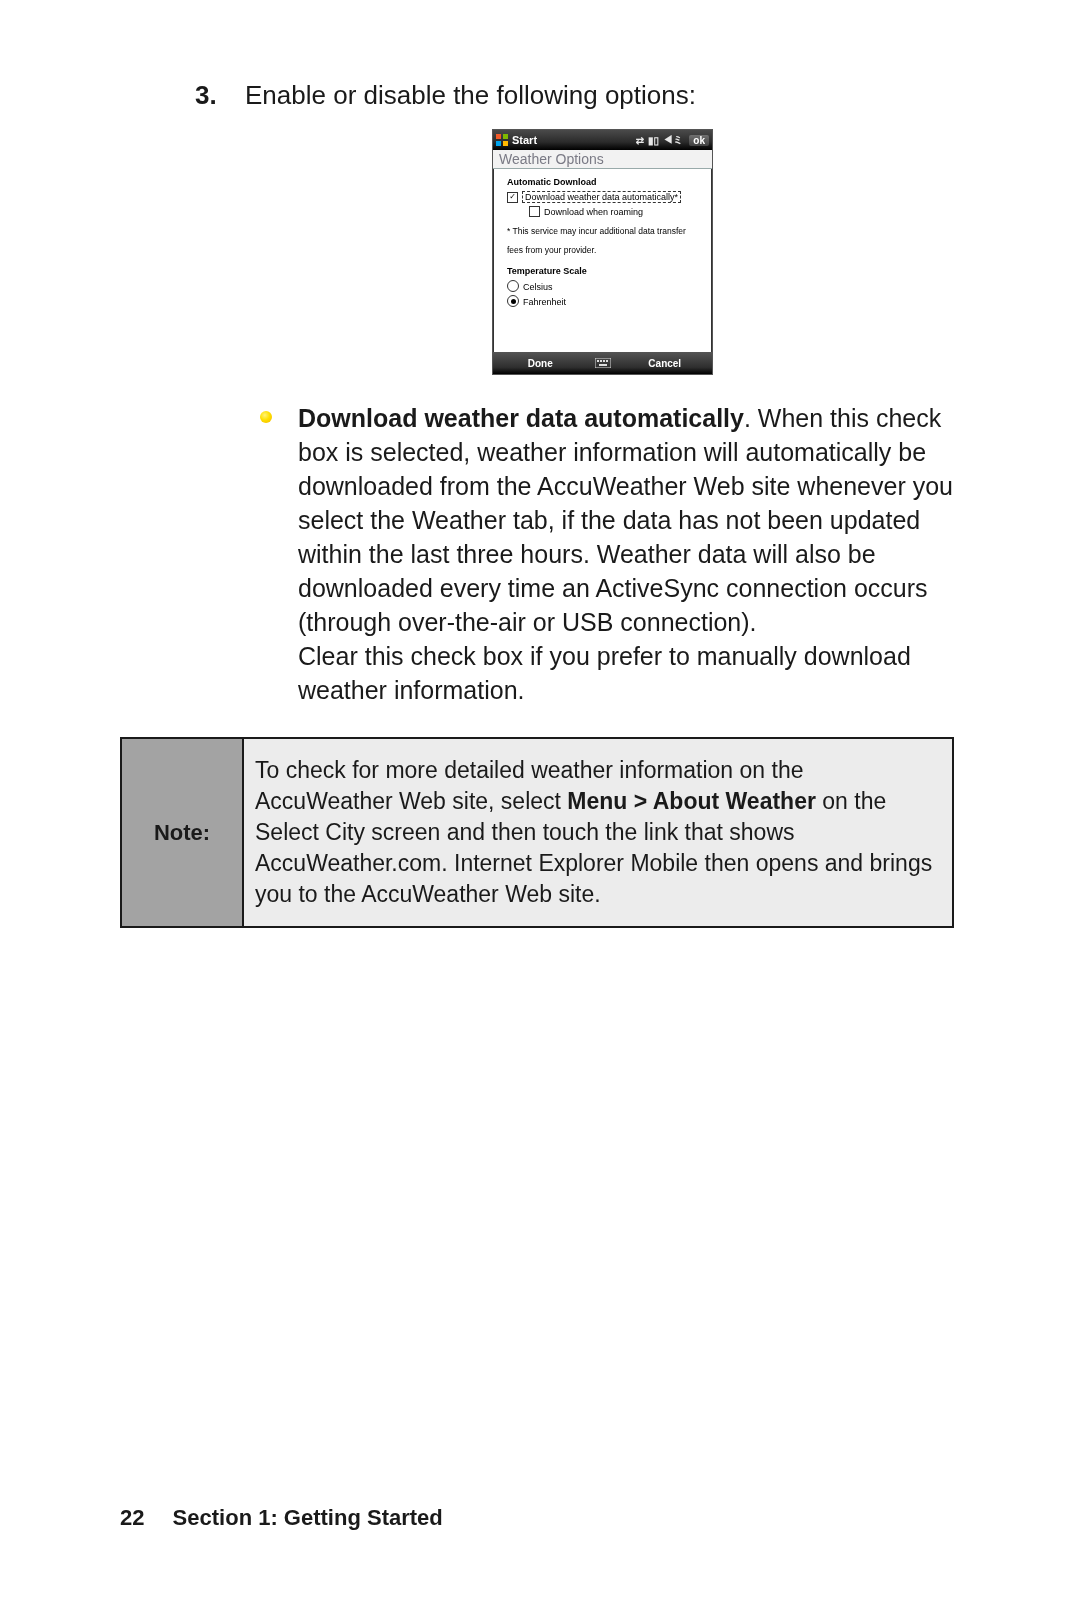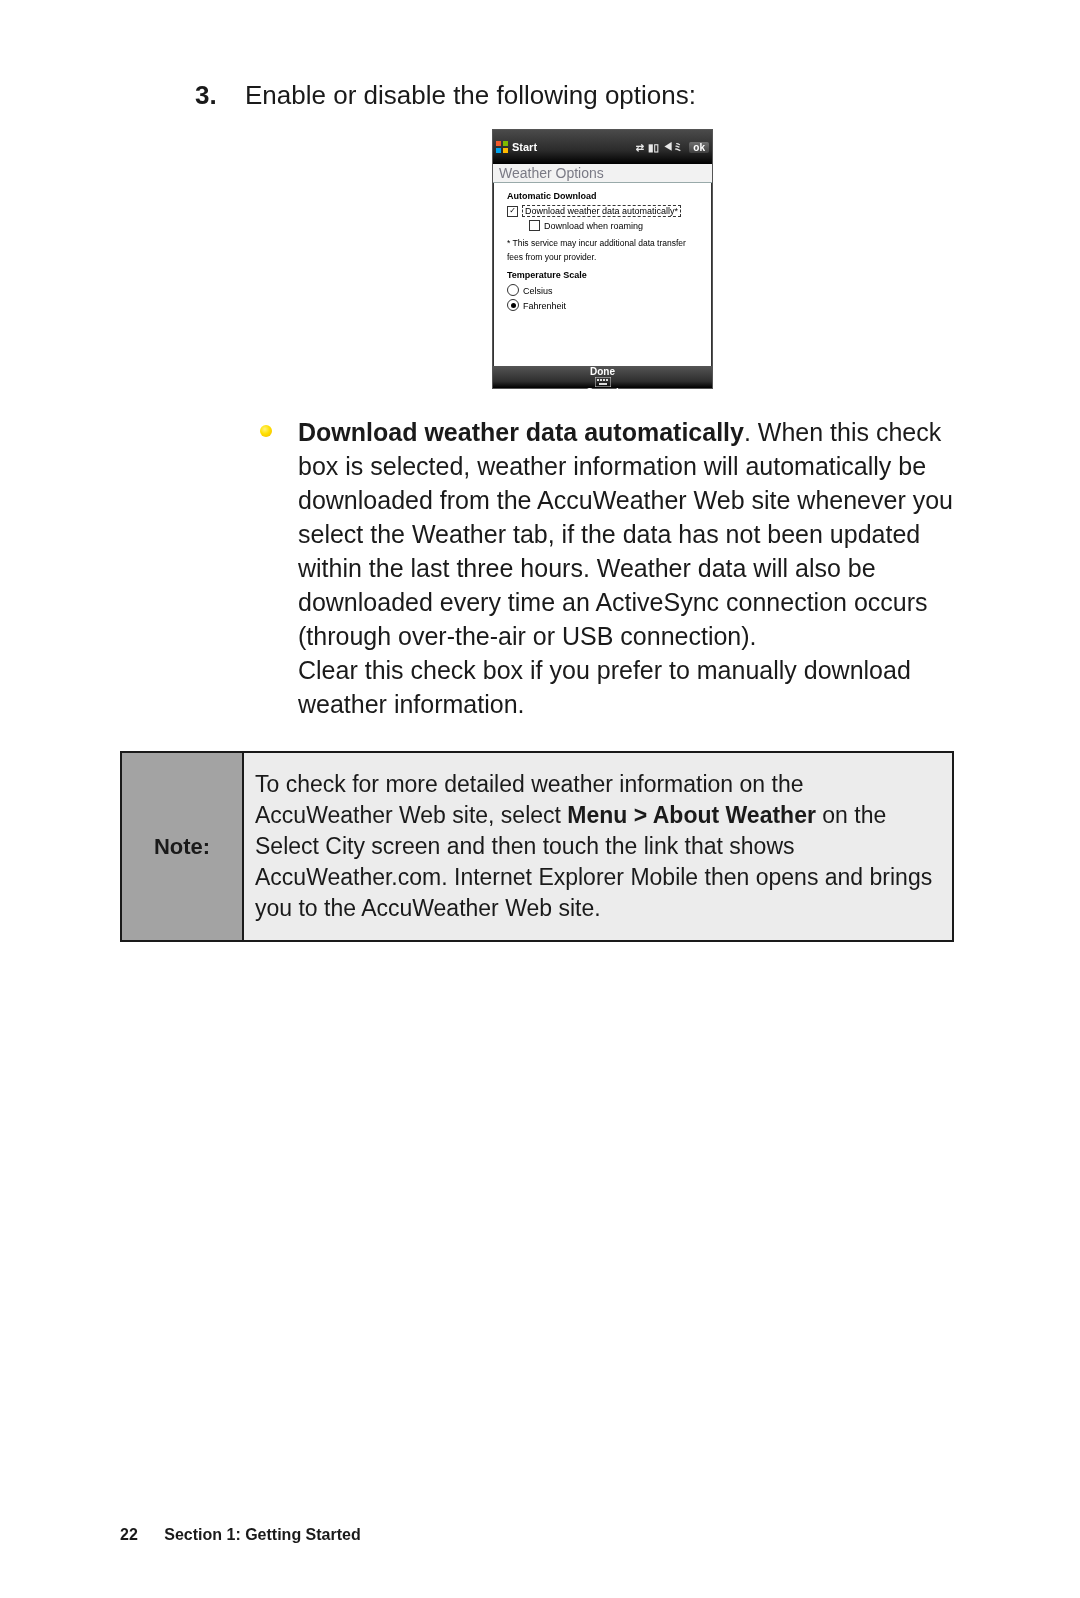--- a/index.html
+++ b/index.html
@@ -33,21 +33,21 @@
     width:219px;
     background:#fff;
     border:1px solid #555;
     font-family:Tahoma,Arial,sans-serif;
     font-size:9px;
     color:#000;
     box-shadow:0 0 0 1px #333 inset;
   }
   
   .shot-titlebar{
-    height:34px;
+    height:20px;
     background:linear-gradient(180deg,#4a4a4a 0%,#2b2b2b 60%,#000 100%);
     display:flex;align-items:center;
     padding:0 3px;color:#fff;font-weight:700;font-size:11px;
   }
   .shot-titlebar .spacer{flex:1;}
   .win-logo{
     width:12px;height:12px;display:inline-block;margin-right:4px;
     background:
       linear-gradient(#f25a2a,#f25a2a) 0 0/5px 5px no-repeat,
       linear-gradient(#7fba00,#7fba00) 7px 0/5px 5px no-repeat,
@@ -70,32 +70,32 @@
   
   .shot-content{padding:6px 8px 4px;min-height:183px;box-sizing:border-box;margin-left:6px;}
   .section-head{font-weight:700;font-size:9px;margin:2px 0 4px;}
   .cb-row{display:flex;align-items:center;margin:3px 0;}
   .cb{
     width:9px;height:9px;border:1px solid #333;margin-right:4px;
     display:flex;align-items:center;justify-content:center;font-size:8px;line-height:8px;
     background:#fff;
   }
   .dotted{border:1px dashed #333;padding:0 2px;}
-  .note9{font-size:8.5px;margin:5px 0 6px;line-height:14px;}
+  .note9{font-size:8.5px;margin:5px 0 6px;line-height:19px;}
   .rb-row{display:flex;align-items:flex-end;margin:3px 0;}
   .rb{
     width:10px;height:10px;border:1px solid #333;border-radius:50%;margin-right:4px;
     display:flex;align-items:center;justify-content:center;background:#fff;
   }
   .rb.sel::after{content:"";width:5px;height:5px;border-radius:50%;background:#000;}
   
   .shot-bottom{
     height:22px;display:flex;align-items:center;
     background:linear-gradient(180deg,#555 0%,#2e2e2e 70%,#000 100%);
-    color:#fff;font-size:10px;font-weight:700;flex-direction:column;
+    color:#fff;font-size:10px;font-weight:700;
   }
   .shot-bottom .btn{flex:1;text-align:center;}
   .shot-bottom .kbd{
     width:30px;display:flex;align-items:center;justify-content:center;
     color:#ddd;
   }
   .kbd svg{display:block;}
   
   .ylist{margin:0 0 0 140px;}
   .yitem{display:flex;margin:6px 0 30px;}
@@ -116,22 +116,22 @@
     display:flex;align-items:center;justify-content:center;
     font-weight:700;font-size:22px;
     border-right:2px solid #1a1a1a;
   }
   .note-right{
     flex:1;background:#ececec;
     padding:16px 11px;font-size:23px;line-height:31px;
   }
   
   .footer{
-    position:absolute;left:120px;bottom:54px;
-    font-size:16px;font-weight:700;
+    position:absolute;left:120px;bottom:67px;
+    font-size:22px;font-weight:700;
   }
   .footer .pg{margin-right:22px;}
 </style>
 </head>
 <body>
 
 <div class="page">
 
   <div class="step">
     <div class="step-num">3.</div>

